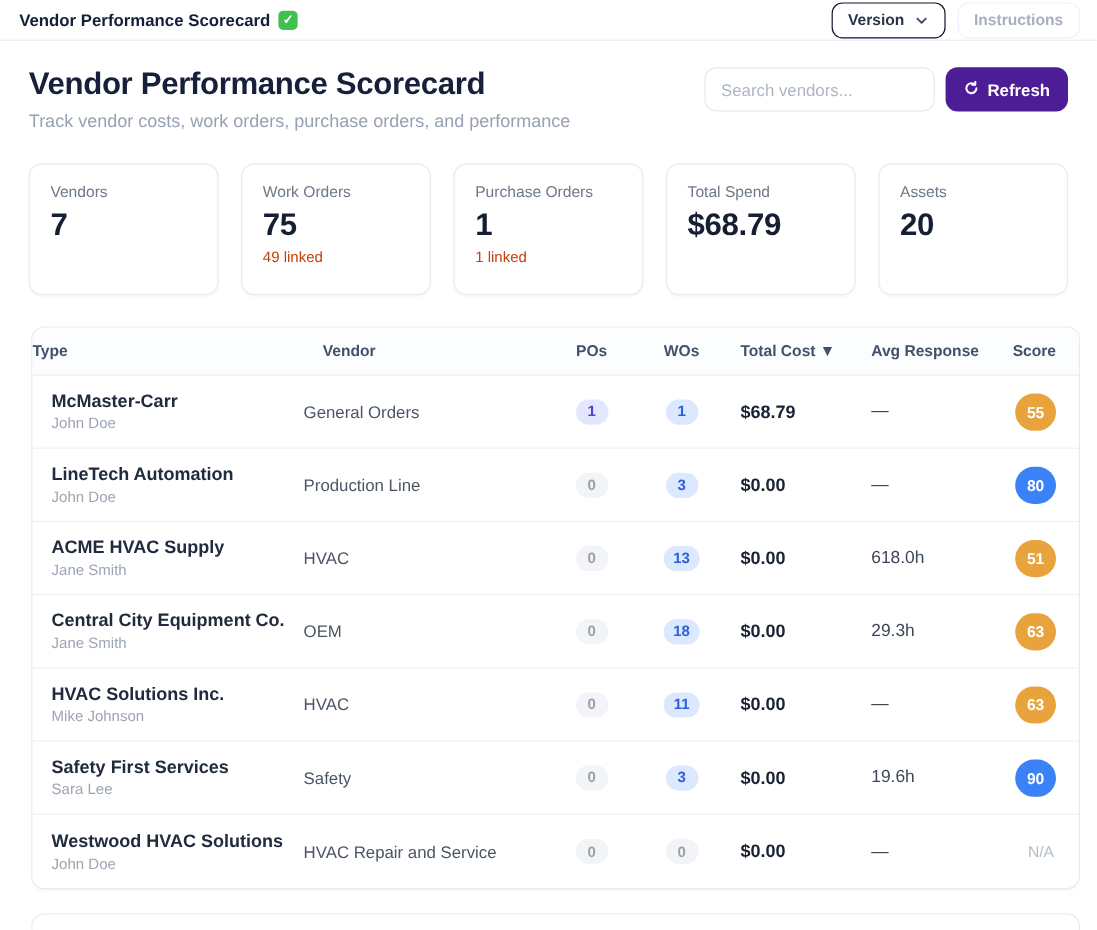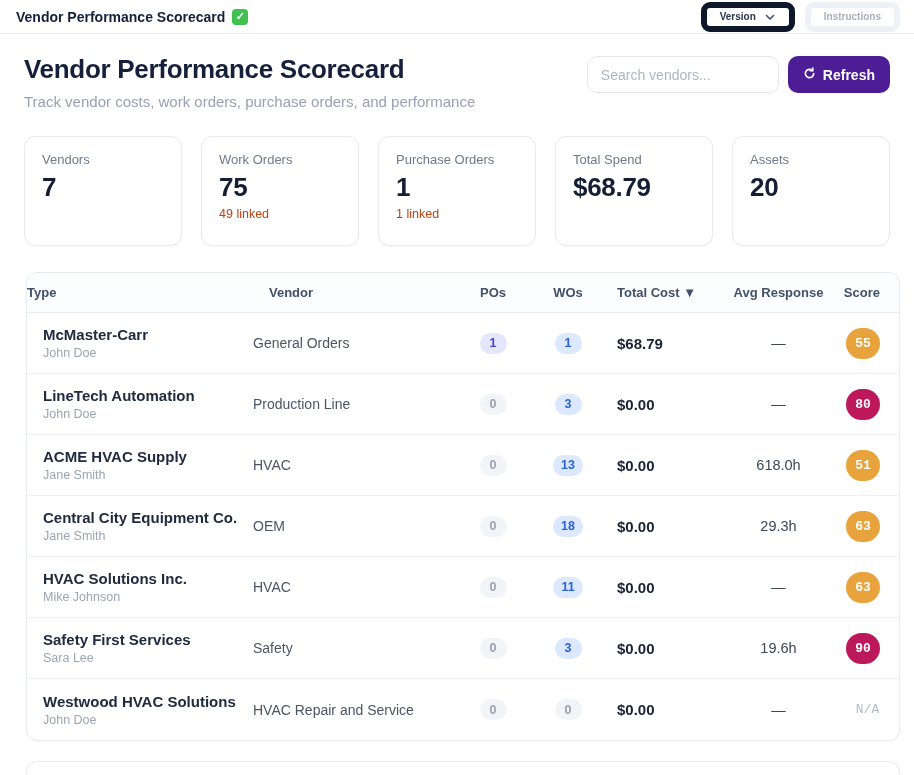--- a/index.html
+++ b/index.html
@@ -7,21 +7,21 @@
     font-family:"Liberation Sans", sans-serif; color:#1b2434; }
 
   
   .topbar { height:34px; display:flex; align-items:center; justify-content:space-between;
     padding:0 14px 0 16px; border-bottom:1px solid #e9edf2; }
   .topbar-title { display:flex; align-items:center; gap:7px; font-size:14px; font-weight:700; color:#14203a; }
   .check-box { width:16px; height:16px; background:#3fc04f; border-radius:4px; color:#fff;
     font-size:11px; font-weight:700; display:flex; align-items:center; justify-content:center; }
   .topbar-actions { display:flex; align-items:center; gap:10px; }
   .tb-btn { display:flex; align-items:center; gap:8px; height:30px; padding:0 13px;
-    border:6px solid #0f172a; border-radius:9px; background:#fff; font-size:10px;
+    border:1px solid #0f172a; border-radius:9px; background:#fff; font-size:13px;
     font-weight:600; color:#2a3447; cursor:pointer;text-align:center; }
   .tb-btn.ghost { border-color:#eef1f5; color:#a8b0bc; font-weight:600; }
   .tb-btn svg { display:block; }
 
   
   .page-head { display:flex; justify-content:space-between; align-items:flex-start; padding:20px 24px 0 24px; }
   .page-title { font-size:26px; font-weight:700; color:#16203a; letter-spacing:-0.3px; }
   .page-sub { font-size:15px; color:#98a1b2; margin-top:8px; }
   .head-right { display:flex; gap:9px; margin-top:2px; }
   .search-input { width:192px; height:37px; border:1px solid #e4e8ee; border-radius:10px;
@@ -41,40 +41,40 @@
   
   .table-card { margin:26px 14px 0 26px; width:874px; border:1px solid #e7eaf0; border-radius:11px;
     overflow:hidden; background:#fff; box-shadow:0 1px 2px rgba(20,30,60,0.03); }
   .tgrid { display:grid; grid-template-columns:226px 200px 80px 70px 112px 116px 1fr; align-items:center; }
   .thead { height:40px; border-bottom:1px solid #e9edf2; background:#fcfdfe; }
   .th { font-size:13px; font-weight:600; color:#41506b; }
   .th, .td { padding-left:0; }
   .c-vendor { padding-left:16px; }
   .c-center { text-align:center; }
   .c-cost { padding-left:14px; }
-  .c-avg { padding-left:11px;text-align:center; }
+  .c-avg { padding-left:11px; }
   .c-score { text-align:right; padding-right:19px; }
   .trow { height:61px; border-bottom:1px solid #eef1f5; }
   .trow:last-child { border-bottom:none; }
   .v-name { font-size:15px; font-weight:600; color:#212b3e; }
   .v-contact { font-size:12.5px; color:#9ca5b2; margin-top:3px; }
   .t-type { font-size:14px; color:#4b5565; }
   .t-cost { font-size:15px; font-weight:600; color:#192233; }
   .t-avg { font-size:14.5px; color:#3c4758; }
 
   .badge { display:inline-flex; align-items:center; justify-content:center; min-width:27px; height:21px;
     padding:0 8px; border-radius:999px; font-size:12.5px; font-weight:600; }
   .badge[data-variant="indigo"] { background:#e4e6fb; color:#4a44d4; }
   .badge[data-variant="blue"]   { background:#dce8fd; color:#2a62d9; }
   .badge[data-variant="muted"]  { background:#f2f4f8; color:#9aa1ae; }
 
   .pill { display:inline-flex; align-items:center; justify-content:center; min-width:34px; height:31px;
-    padding:0 9px; border-radius:999px; font-size:13px; font-weight:700; color:#fff;font-family:Liberation Mono, monospace; }
+    padding:0 9px; border-radius:999px; font-size:13px; font-weight:700; color:#fff; }
   .pill[data-variant="orange"] { background:#e9a33d; }
-  .pill[data-variant="green"]  { background:#be185d; }
+  .pill[data-variant="green"]  { background:#3b82f6; }
   .pill[data-variant="na"] { background:transparent; color:#b3bcc8; font-weight:500; padding-right:0; }
 
   
   .next-card { margin:20px 14px 0 26px; width:874px; height:20px;
     border:1px solid #e7eaf0; border-bottom:none; border-radius:11px 11px 0 0; background:#fff; }
 </style>
 </head>
 <body>
 
 <div class="topbar">

